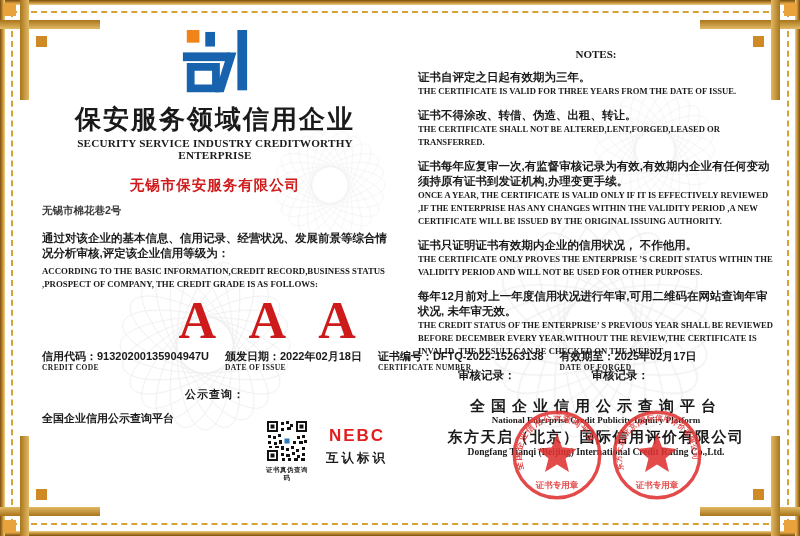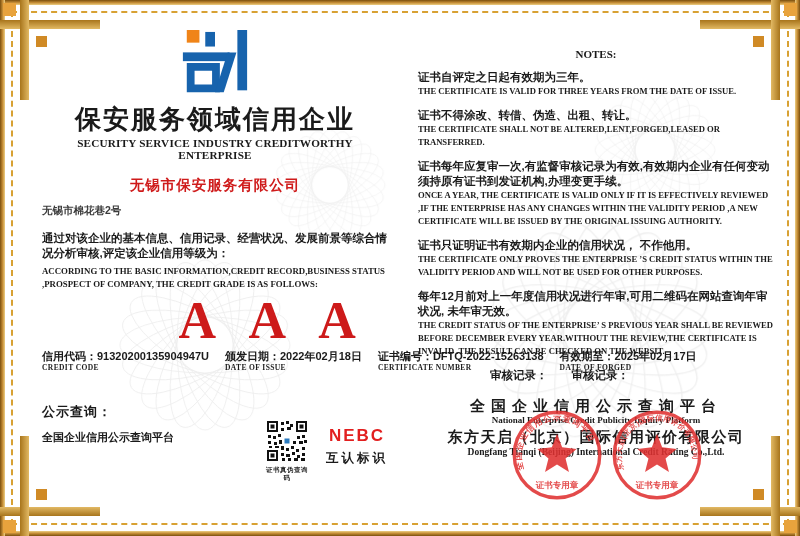--- a/index.html
+++ b/index.html
@@ -37,38 +37,38 @@
   .subtitle{margin-top:3px;text-align:center;font-size:11.2px;letter-spacing:.2px;}
   .company{margin-top:15px;text-align:center;font-size:14.5px;color:#cf1b1b;letter-spacing:1px;}
   .address{margin-top:9px;text-align:left;font-size:10.5px;color:#3a3a3a;}
   .intro-cn{margin-top:13px;font-size:11.5px;line-height:15px;text-align:left;}
   .intro-en{margin-top:4px;font-size:8.8px;line-height:13px;text-align:left;}
   .grade{margin-top:2px;text-align:right;font-family:"Liberation Serif",serif;font-weight:700;
          font-size:52px;line-height:56px;color:#cd1a1a;letter-spacing:.62em;text-indent:.62em;}
   .fields{display:grid;grid-template-columns:1fr 1fr 1fr 1fr;column-gap:16px;row-gap:12px;}
   .field .fv{font-size:11px;line-height:14px;white-space:nowrap;}
   .field .fs{font-size:7.5px;letter-spacing:.4px;line-height:10px;}
-  .query-h{margin-top:30px;font-size:13px;text-align:left;letter-spacing:1px;}
+  .query-h{margin-top:14px;font-size:11px;text-align:center;letter-spacing:1px;}
   .link-row{margin-top:9px;display:flex;align-items:baseline;height:15px;}
   .link-url{font-size:12px;width:118px;}
   .link-name{font-size:11px;}
   .qr-wrap{position:absolute;left:222px;top:390px;width:46px;text-align:center;}
   .qr-cap{font-size:6.5px;color:#222;letter-spacing:.5px;line-height:8px;}
   .nebc{position:absolute;left:280px;top:396px;width:70px;text-align:center;}
   .nebc-name{font-size:17px;font-weight:700;color:#e21f1f;letter-spacing:2px;}
   .nebc-sub{margin-top:4px;font-size:12.5px;font-weight:700;color:#1a1a1a;letter-spacing:3px;}
 
   
   .right-col{position:absolute;left:418px;top:46px;width:356px;z-index:2;}
   .notes-h-cn{text-align:center;font-size:13px;letter-spacing:2px;}
   .notes-h-en{text-align:center;font-size:11px;margin-top:2px;}
   .note{margin-top:10px;}
   .note .n-cn{font-size:11.5px;line-height:15px;}
   .note .n-en{font-size:8.6px;line-height:13px;}
-  .review-row{margin-top:10px;margin-left:72px;display:flex;gap:24px;}
+  .review-row{margin-top:10px;margin-left:40px;display:flex;gap:76px;}
   .review-row span{font-size:11.5px;font-weight:700;color:#1a1a1a;}
   .footer-org{margin-top:13px;text-align:center;}
   .org1-cn{font-size:15px;letter-spacing:6px;line-height:19px;}
   .org1-en{font-size:9px;line-height:11px;}
   .org2-cn{font-size:15px;letter-spacing:1.5px;line-height:19px;margin-top:1px;}
   .org2-en{font-size:9.5px;line-height:12px;}
   .stamp{position:absolute;z-index:6;opacity:.88;}
   .stamp.s1{left:510px;top:408px;}
   .stamp.s2{left:610px;top:408px;}
 </style>

